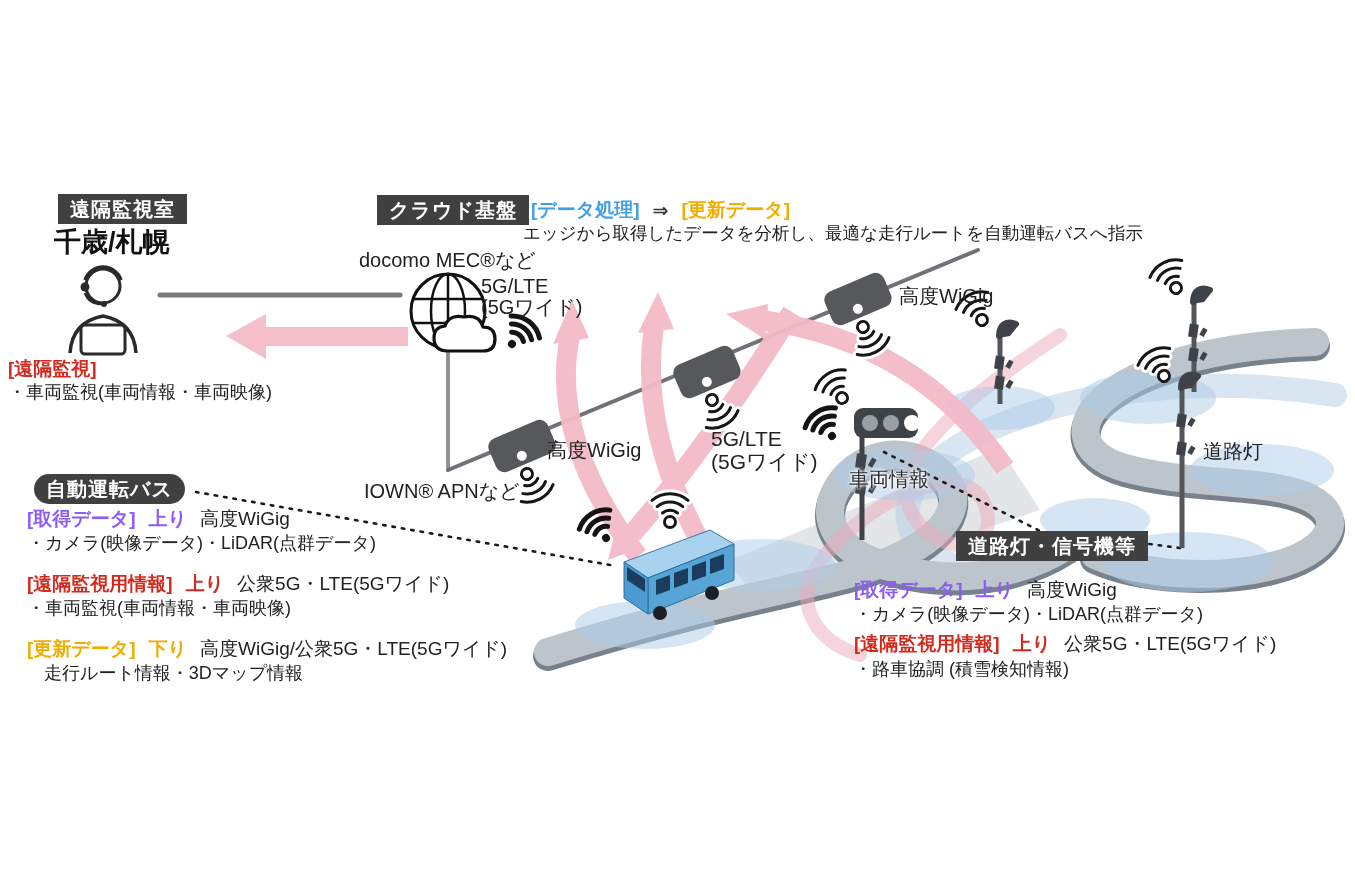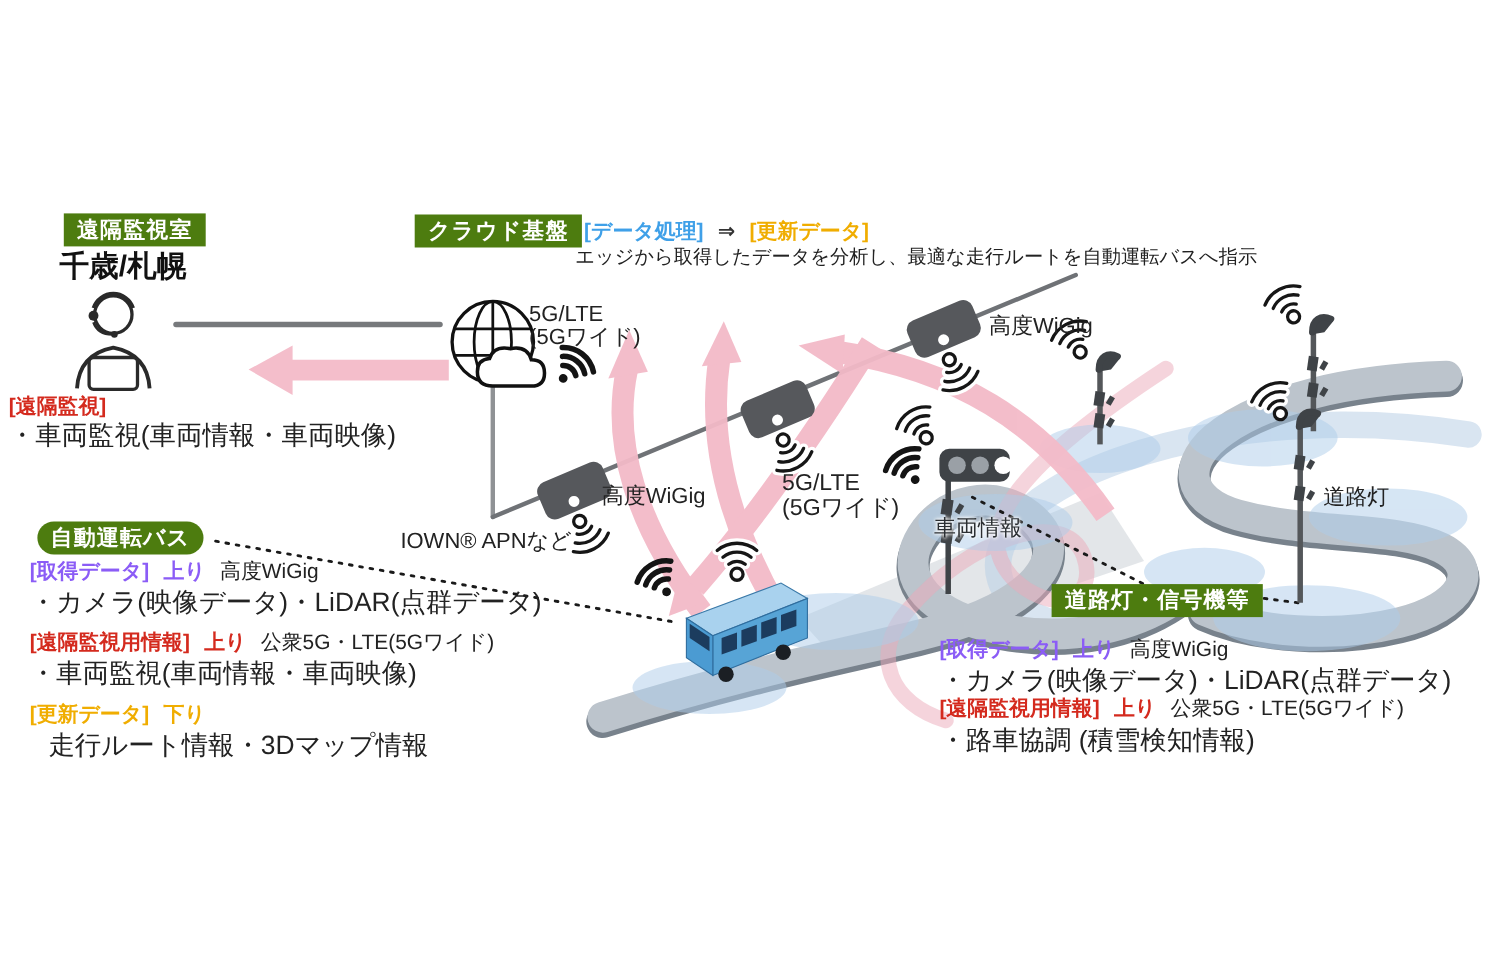--- a/index.html
+++ b/index.html
@@ -1,25 +1,25 @@
 <!DOCTYPE html>
 <html><head>
 <meta charset="utf-8">
 <style>
   html,body{margin:0;padding:0;background:#fff;}
   #canvas{position:relative;width:1355px;height:869px;background:#fff;overflow:hidden;
           font-family:"Liberation Sans","DejaVu Sans",sans-serif;color:#222;}
   #gfx{position:absolute;left:0;top:0;}
   .abs{position:absolute;white-space:nowrap;}
-  .tag{background:#4d7c0f;color:#fff;font-weight:bold;font-size:20px;line-height:26px;
+  .tag{background:#404040;color:#fff;font-weight:bold;font-size:20px;line-height:26px;
        padding:2px 12px;letter-spacing:1px;}
   .big{font-size:27px;font-weight:bold;color:#111;}
   .t20{font-size:20px;color:#222;}
   .t21{font-size:21px;color:#222;line-height:23px;}
-  .t18{font-size:24px;color:#222;}
+  .t18{font-size:18px;color:#222;}
   .t17{font-size:17.5px;color:#222;}
   .row{display:flex;gap:13px;align-items:baseline;font-size:19px;}
   .row .seg-tag,.row .seg-dir{font-weight:bold;}
   .row .seg-tech{color:#222;}
   .c-red{color:#d42a1e;}
   .c-orange{color:#8b5cf6;}
   .c-yellow{color:#f0ad00;}
   .c-blue{color:#3fa0e8;}
   .c-dark{color:#333;font-weight:bold;}
   .sec-title{font-size:19px;font-weight:bold;}
@@ -201,20 +201,21 @@
 <div class="abs sec-title c-red" style="left:8px;top:356px;">[遠隔監視]</div>
 <div class="abs t18" style="left:8px;top:380px;">・車両監視(車両情報・車両映像)</div>
 
 <div class="abs tag" style="left:377px;top:195px;">クラウド基盤</div>
 <div class="abs row" style="left:531px;top:197px;align-items:center;">
   <span class="seg-tag c-blue">[データ処理]</span>
   <span class="c-dark">⇒</span>
   <span class="seg-tag c-yellow">[更新データ]</span>
 </div>
 <div class="abs t17" style="left:523px;top:221px;text-align:right;">エッジから取得したデータを分析し、最適な走行ルートを自動運転バスへ指示</div>
+<div class="abs t20" style="left:359px;top:247px;">docomo MEC®など</div>
 <div class="abs t20 ls2" style="left:481px;top:276px;">5G/LTE</div>
 <div class="abs t20 ls2" style="left:481px;top:297px;">(5Gワイド)</div>
 <div class="abs t20" style="left:364px;top:478px;">IOWN® APNなど</div>
 
 <div class="abs t20" style="left:547px;top:437px;">高度WiGig</div>
 <div class="abs t20" style="left:899px;top:283px;">高度WiGig</div>
 <div class="abs t21" style="left:711px;top:427px;">5G/LTE</div>
 <div class="abs t21" style="left:711px;top:450px;">(5Gワイド)</div>
 <div class="abs t20 glow" style="left:849px;top:466px;">車両情報</div>
 <div class="abs t20" style="left:1203px;top:438px;">道路灯</div>
@@ -228,20 +229,21 @@
 <div class="abs t18" style="left:27px;top:531px;">・カメラ(映像データ)・LiDAR(点群データ)</div>
 <div class="abs row" style="left:27px;top:571px;">
   <span class="seg-tag c-red">[遠隔監視用情報]</span>
   <span class="seg-dir c-red">上り</span>
   <span class="seg-tech">公衆5G・LTE(5Gワイド)</span>
 </div>
 <div class="abs t18" style="left:27px;top:596px;">・車両監視(車両情報・車両映像)</div>
 <div class="abs row" style="left:27px;top:636px;">
   <span class="seg-tag c-yellow">[更新データ]</span>
   <span class="seg-dir c-yellow">下り</span>
+  <span class="seg-tech">高度WiGig/公衆5G・LTE(5Gワイド)</span>
 </div>
 <div class="abs t18" style="left:44px;top:661px;">走行ルート情報・3Dマップ情報</div>
 
 <div class="abs tag" style="left:956px;top:531px;">道路灯・信号機等</div>
 <div class="abs row" style="left:854px;top:577px;">
   <span class="seg-tag c-orange">[取得データ]</span>
   <span class="seg-dir c-orange">上り</span>
   <span class="seg-tech">高度WiGig</span>
 </div>
 <div class="abs t18" style="left:854px;top:602px;">・カメラ(映像データ)・LiDAR(点群データ)</div>

